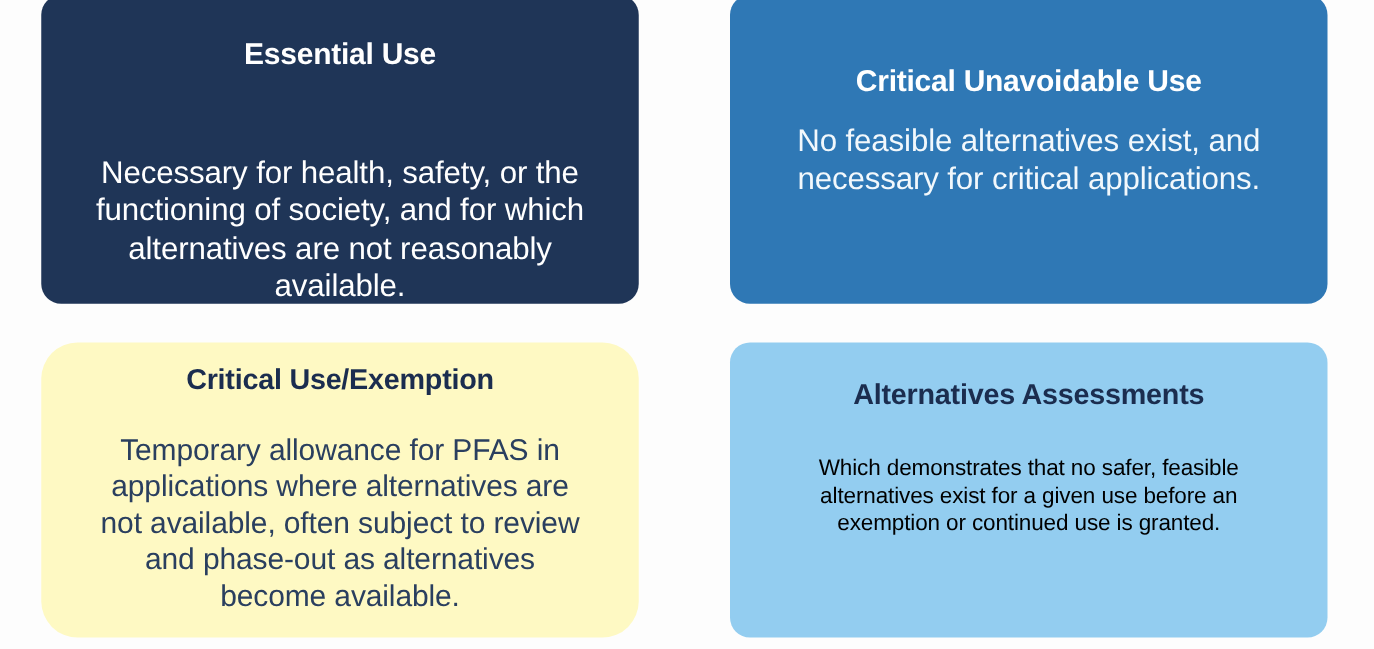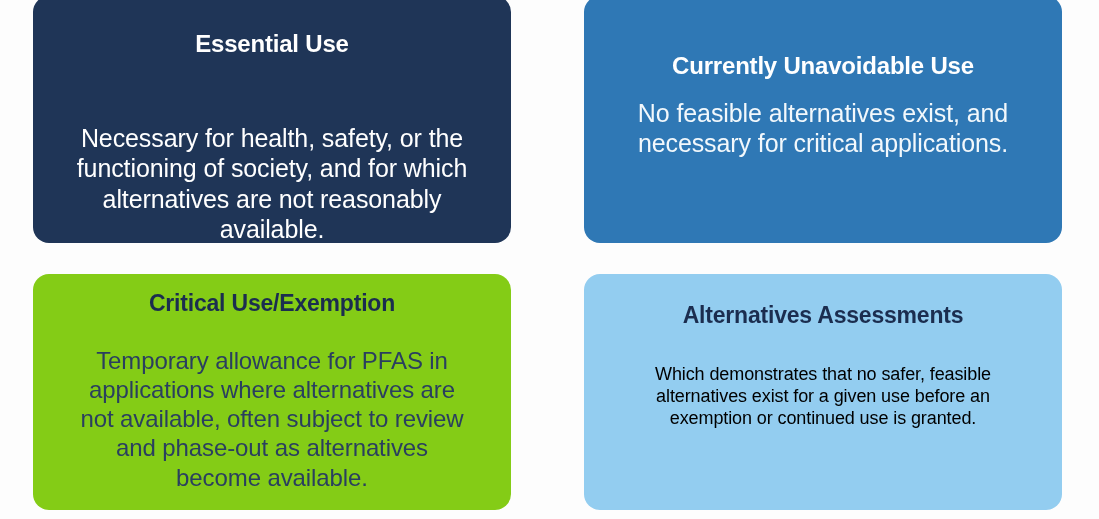--- a/index.html
+++ b/index.html
@@ -44,22 +44,23 @@
     width: 478px;
     height: 247px;
     background: #2f78b5;
     padding: 56px 30px 18px 30px;
   }
   .card-critical-use-exemption {
     left: 33px;
     top: 274px;
     width: 478px;
     height: 236px;
-    background: #84cc16;
+    background: #fef9c3;
     padding: 16px 22px 14px 22px;
+    border-radius: 29px;
   }
   .card-alternatives-assessments {
     left: 584px;
     top: 274px;
     width: 478px;
     height: 236px;
     background: #93cdf0;
     padding: 28px 26px 14px 26px;
   }
 
@@ -124,21 +125,21 @@
 <body>
 
 <div class="board">
 
   <div class="card card-essential-use">
     <h2 class="card-title">Essential Use</h2>
     <p class="card-body">Necessary for health, safety, or the functioning of society, and for which alternatives are not reasonably available.</p>
   </div>
 
   <div class="card card-currently-unavoidable-use">
-    <h2 class="card-title">Currently Unavoidable Use</h2>
+    <h2 class="card-title">Critical Unavoidable Use</h2>
     <p class="card-body">No feasible alternatives exist, and necessary for critical applications.</p>
   </div>
 
   <div class="card card-critical-use-exemption">
     <h2 class="card-title">Critical Use/Exemption</h2>
     <p class="card-body">Temporary allowance for PFAS in applications where alternatives are not available, often subject to review and phase-out as alternatives become available.</p>
   </div>
 
   <div class="card card-alternatives-assessments">
     <h2 class="card-title">Alternatives Assessments</h2>

